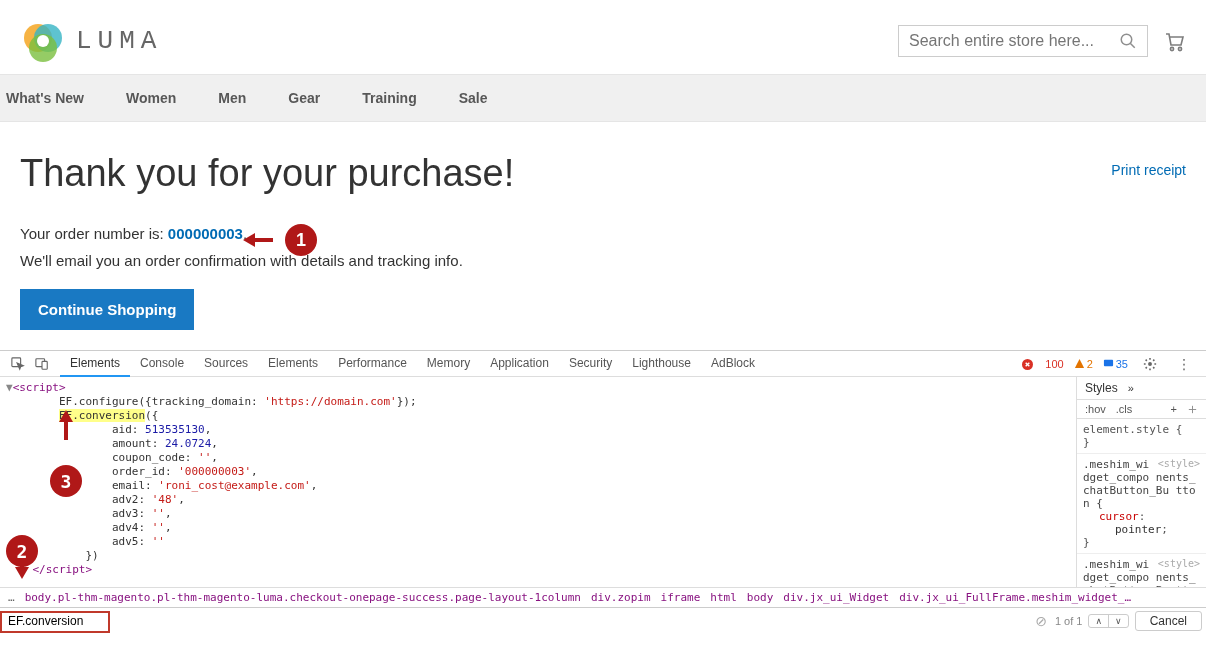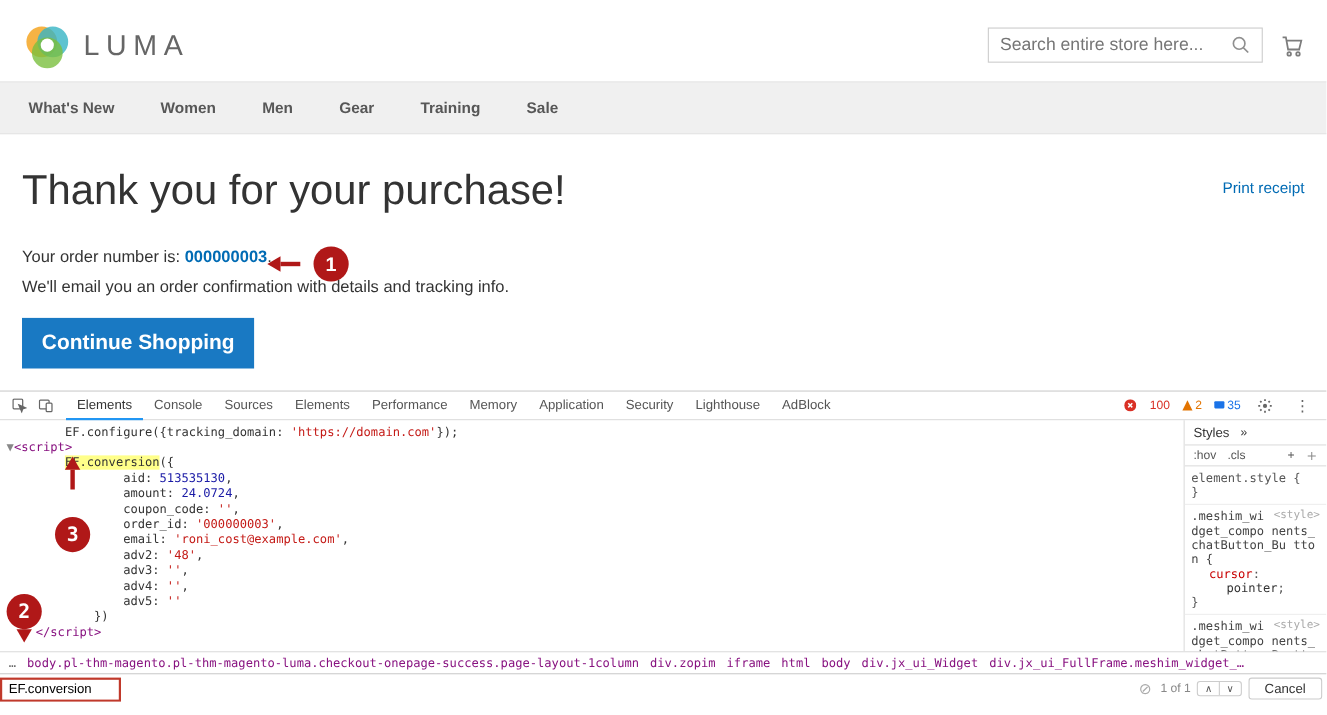--- a/index.html
+++ b/index.html
@@ -1,56 +1,56 @@
 <!DOCTYPE html>
 <html><head>
 <meta charset="utf-8">
 <style>
 * { margin: 0; padding: 0; box-sizing: border-box; }
 body { font-family: "Helvetica Neue", Arial, sans-serif; color: #333; background: #fff; width: 1206px; }
 
 
 .header { display: flex; align-items: center; padding: 18px 20px 10px 20px; }
-.logo { display: flex; align-items: center; gap: 10px; }
+.logo { display: flex; align-items: center; gap: 10px; font-family: Liberation Mono, monospace; }
 .logo-text { font-size: 26px; font-weight: 400; letter-spacing: 6px; color: #666; }
 .header-right { margin-left: auto; display: flex; align-items: center; gap: 14px; }
 .search-box { display: flex; align-items: center; border: 1px solid #ccc; padding: 6px 10px; width: 250px; height: 32px; }
 .search-box input { border: none; outline: none; flex: 1; font-size: 16px; color: #888; }
 
 
-.navbar { background: #f0f0f0; border-top: 1px solid #e5e5e5; border-bottom: 1px solid #e5e5e5; padding: 0 26px; display: flex; gap: 42px; }
+.navbar { background: #f0f0f0; border-top: 1px solid #e5e5e5; border-bottom: 1px solid #e5e5e5; padding: 0 6px; display: flex; gap: 42px; }
 .navbar-item { font-size: 14px; font-weight: 600; color: #575757; padding: 15px 0; cursor: pointer; }
 
 
 .page { padding: 30px 20px 20px 20px; position: relative; }
 .page-title { font-size: 38px; font-weight: 300; color: #333; margin-bottom: 30px; }
 .print-receipt { position: absolute; right: 20px; top: 40px; color: #006bb4; font-size: 14px; cursor: pointer; }
 .order-line { font-size: 15px; color: #333; margin-bottom: 10px; }
 .order-number { color: #006bb4; font-weight: 600; }
 .email-line { font-size: 15px; color: #333; margin-bottom: 20px; }
-.continue-btn { background: #1979c3; color: #fff; border: none; padding: 12px 18px; font-size: 19px; font-weight: 600; cursor: pointer; }
+.continue-btn { background: #1979c3; color: #fff; border: none; padding: 12px 18px; font-size: 15px; font-weight: 600; cursor: pointer; }
 
 
 .marker { position: absolute; background: #b01818; color: #fff; width: 32px; height: 32px; border-radius: 50%; display: flex; align-items: center; justify-content: center; font-size: 18px; font-weight: 700; z-index: 10; }
 .arrow-left { position: absolute; z-index: 9; }
 .arrow-left::before { content: ''; display: block; border-right: 12px solid #b01818; border-top: 7px solid transparent; border-bottom: 7px solid transparent; position: absolute; left: -12px; top: -7px; }
 .arrow-left::after { content: ''; display: block; width: 18px; height: 4px; background: #b01818; position: absolute; left: 0; top: -2px; }
 .arrow-down { position: absolute; z-index: 9; }
 .arrow-down::before { content: ''; display: block; border-top: 12px solid #b01818; border-left: 7px solid transparent; border-right: 7px solid transparent; position: absolute; bottom: -12px; left: -7px; }
 .arrow-down::after { content: ''; display: block; height: 18px; width: 4px; background: #b01818; position: absolute; bottom: 0; left: -2px; }
 
 
 .devtools { border-top: 1px solid #ccc; font-family: Menlo, Consolas, monospace; font-size: 11px; color: #333; background: #fff; }
 .devtools-toolbar { display: flex; align-items: center; border-bottom: 1px solid #ddd; height: 26px; padding: 0 6px; font-family: "Helvetica Neue", Arial, sans-serif; }
 .dt-iconbtn { padding: 4px 5px; color: #666; cursor: pointer; display: inline-flex; align-items: center; }
 .dt-tabs { display: flex; gap: 0; margin-left: 6px; }
 .dt-tab { padding: 5px 10px; color: #555; font-size: 12px; cursor: pointer; }
 .dt-tab.active { color: #333; border-bottom: 2px solid #2196f3; }
 .dt-right { margin-left: auto; display: flex; align-items: center; gap: 10px; font-size: 11px; padding-right: 4px; }
-.dt-errbadge { color: #d93025; display: flex; align-items: flex-start; gap: 12px; }
+.dt-errbadge { color: #d93025; display: flex; align-items: flex-end; gap: 12px; }
 .dt-warnbadge { color: #e37400; display: flex; align-items: center; gap: 2px; }
 .dt-msgbadge { color: #1a73e8; display: flex; align-items: center; gap: 2px; }
 
 .devtools-body { display: flex; height: 210px; }
 .dt-source { flex: 1; overflow: hidden; padding: 4px 0 0 6px; position: relative; }
 .dt-styles { width: 130px; border-left: 1px solid #ddd; overflow: hidden; font-size: 11px; }
 .dt-styles-tabs { display: flex; border-bottom: 1px solid #ddd; padding: 4px 8px; gap: 10px; align-items: center; font-family: Arial, sans-serif; }
 .dt-styles-tabs .lbl { font-size: 12px; }
 .dt-styles-sub { display: flex; border-bottom: 1px solid #ddd; padding: 3px 8px; gap: 10px; align-items: center; font-family: Arial, sans-serif; font-size: 11px; color: #555; }
 .dt-style-block { padding: 4px 6px; border-bottom: 1px solid #eee; word-break: break-all; color: #555; }
@@ -199,22 +199,22 @@
   </div>
 
   <div class="devtools-body">
     <div class="dt-source">
 
       <div style="position:absolute; left:66px; top:45px;">
         <div class="arrow-down" style="transform: rotate(180deg);"></div>
       </div>
       <div class="marker" style="left:50px; top:88px;">3</div>
 
+      <div class="code-indent"><span class="tok-gray">▼</span><span class="tok-tag-ang">&lt;</span><span class="tok-tag">script</span><span class="tok-tag-ang">&gt;</span></div>
       <div class="code-indent"><span>        EF.configure({tracking_domain: </span><span class="tok-str">'https://domain.com'</span><span>});</span></div>
-      <div class="code-indent"><span class="tok-gray">▼</span><span class="tok-tag-ang">&lt;</span><span class="tok-tag">script</span><span class="tok-tag-ang">&gt;</span></div>
       <div class="code-indent"><span>        </span><span class="hl-yellow">EF.conversion</span><span>({</span></div>
       <div class="code-indent"><span>                aid: </span><span class="tok-num">513535130</span><span>,</span></div>
       <div class="code-indent"><span>                amount: </span><span class="tok-num">24.0724</span><span>,</span></div>
       <div class="code-indent"><span>                coupon_code: </span><span class="tok-str">''</span><span>,</span></div>
       <div class="code-indent"><span>                order_id: </span><span class="tok-str">'000000003'</span><span>,</span></div>
       <div class="code-indent"><span>                email: </span><span class="tok-str">'roni_cost@example.com'</span><span>,</span></div>
       <div class="code-indent"><span>                adv2: </span><span class="tok-str">'48'</span><span>,</span></div>
       <div class="code-indent"><span>                adv3: </span><span class="tok-str">''</span><span>,</span></div>
       <div class="code-indent"><span>                adv4: </span><span class="tok-str">''</span><span>,</span></div>
       <div class="code-indent"><span>                adv5: </span><span class="tok-str">''</span></div>

